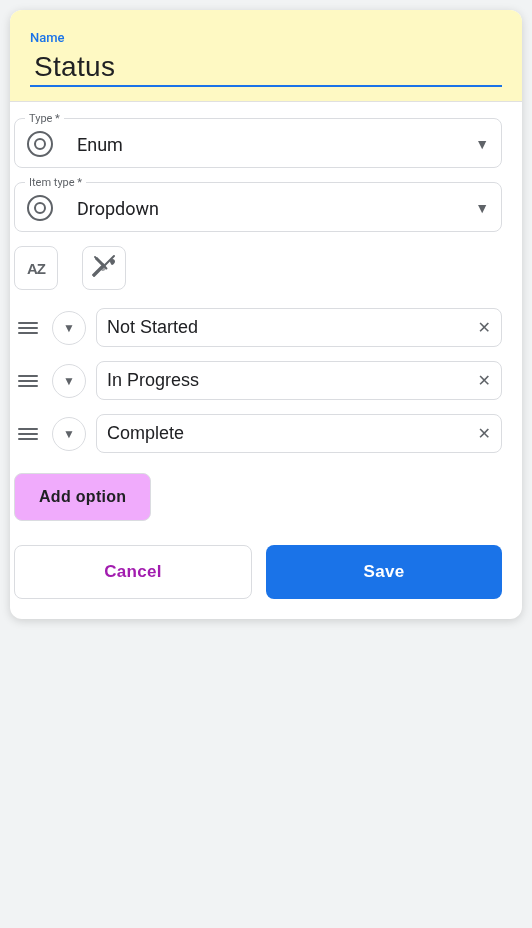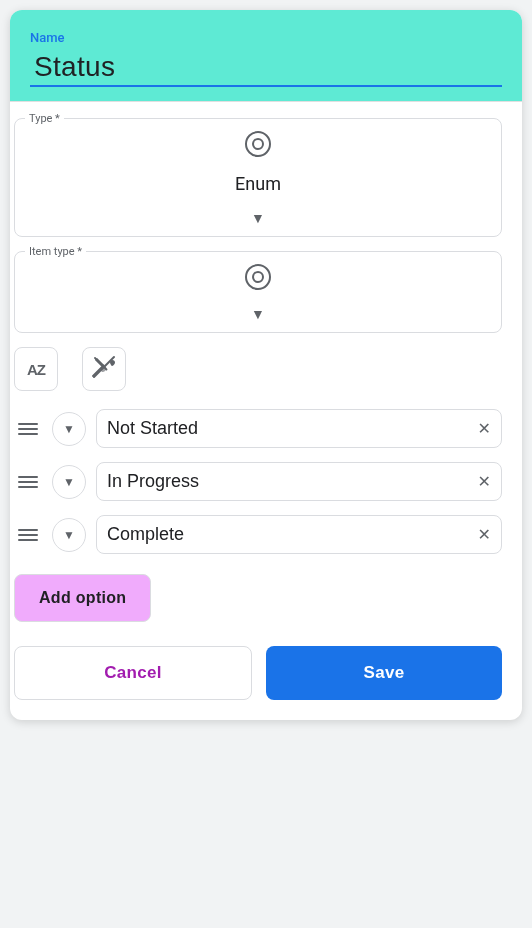--- a/index.html
+++ b/index.html
@@ -17,21 +17,21 @@
     .card {
       background: #fff;
       border-radius: 12px;
       width: 532px;
       overflow: hidden;
       box-shadow: 0 2px 10px rgba(0,0,0,0.15);
     }
 
     
     .name-section {
-      background: #5eead4;
+      background: #fef9c3;
       padding: 20px 20px 14px 20px;
       border-bottom: 1px solid #e0e0e0;
     }
 
     .name-label {
       font-size: 13px;
       color: #1a73e8;
       font-weight: 500;
       margin-bottom: 4px;
     }
@@ -69,23 +69,22 @@
       position: absolute;
       top: -7px;
       left: 10px;
       background: #fff;
       padding: 0 4px;
     }
 
     .field-select-row {
       display: flex;
       align-items: center;
-      gap: 16px;
+      gap: 24px;
       margin-top: 4px;
-      flex-direction: column;
     }
 
     .circle-icon {
       width: 26px;
       height: 26px;
       border-radius: 50%;
       border: 2px solid #5f6368;
       display: flex;
       align-items: center;
       justify-content: center;
@@ -283,20 +282,21 @@
         <span class="field-value">Enum</span>
         <span class="dropdown-arrow">▼</span>
       </div>
     </div>
 
     
     <div class="field-group">
       <span class="field-label">Item type *</span>
       <div class="field-select-row">
         <div class="circle-icon"></div>
+        <span class="field-value">Dropdown</span>
         <span class="dropdown-arrow">▼</span>
       </div>
     </div>
 
     
     <div class="icons-row">
       <button class="icon-btn">
         <span class="az-icon">AZ</span>
       </button>
       <button class="icon-btn">

